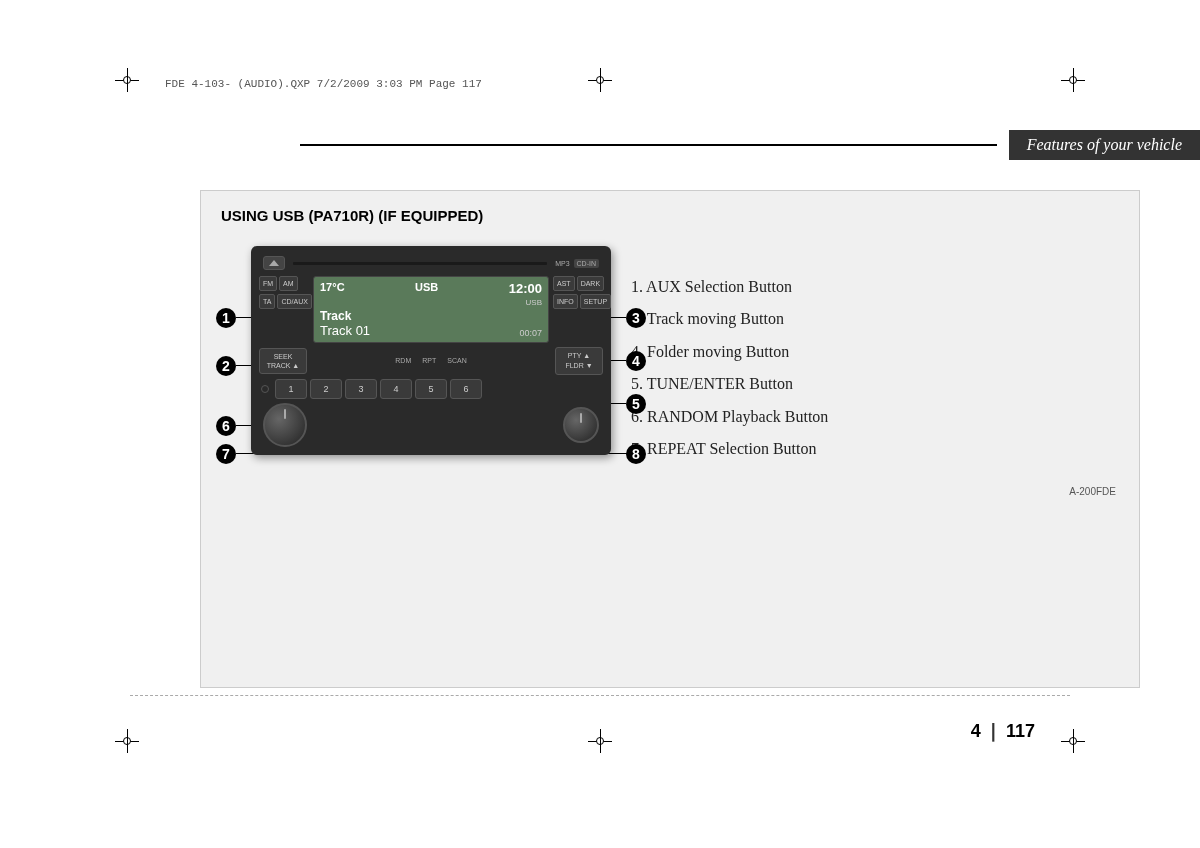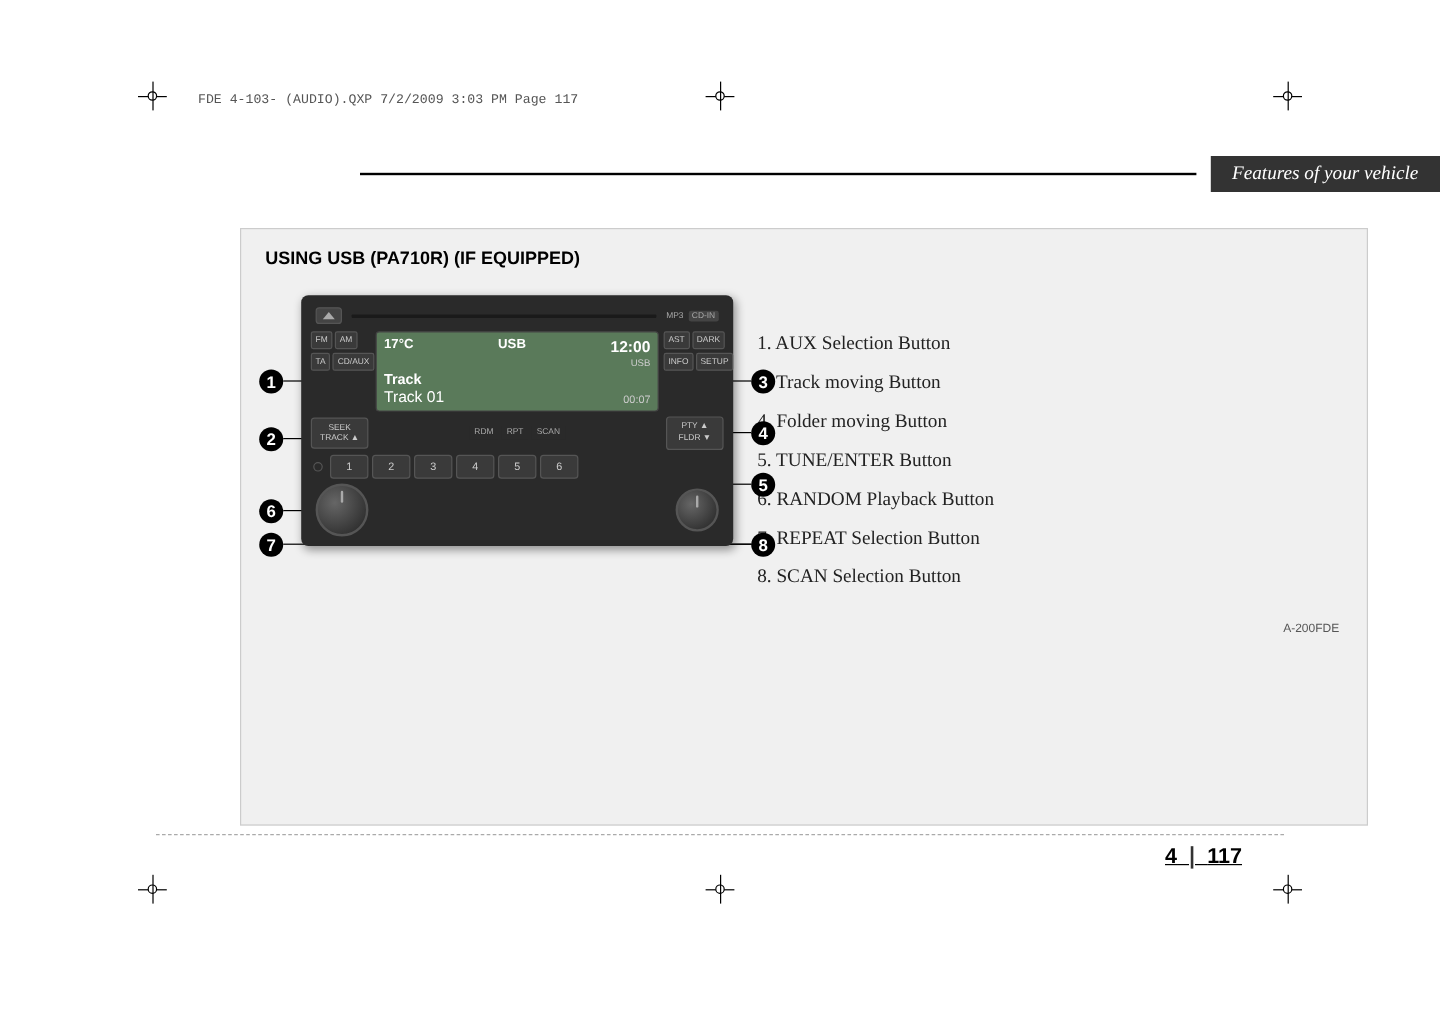--- a/index.html
+++ b/index.html
@@ -391,27 +391,26 @@
     .footer-line {
       position: absolute;
       bottom: 152px;
       left: 130px;
       right: 130px;
       border-top: 1px dashed #aaa;
     }
 
     .page-number {
       position: absolute;
-      bottom: 124px;
+      bottom: 106px;
       right: 165px;
       font-size: 18px;
       font-family: Arial, sans-serif;
       color: #000;
       font-weight: bold;
-      text-decoration: underline;
     }
     .page-number-sep {
       color: #333;
     }
 
     
     .anno-wrap {
       position: relative;
       display: inline-block;
     }
@@ -561,21 +560,20 @@
       </div>
     </div>
 
     <div class="features-list">
       <div class="feature-item">1. AUX Selection Button</div>
       <div class="feature-item">2. Track moving Button</div>
       <div class="feature-item">4. Folder moving Button</div>
       <div class="feature-item">5. TUNE/ENTER Button</div>
       <div class="feature-item">6. RANDOM Playback Button</div>
       <div class="feature-item">7. REPEAT Selection Button</div>
-      <div class="feature-item">8. SCAN Selection Button</div>
     </div>
 
   </div>
 
   <div class="img-ref">A-200FDE</div>
 
 </div>
 
 <div class="footer-line"></div>
 

